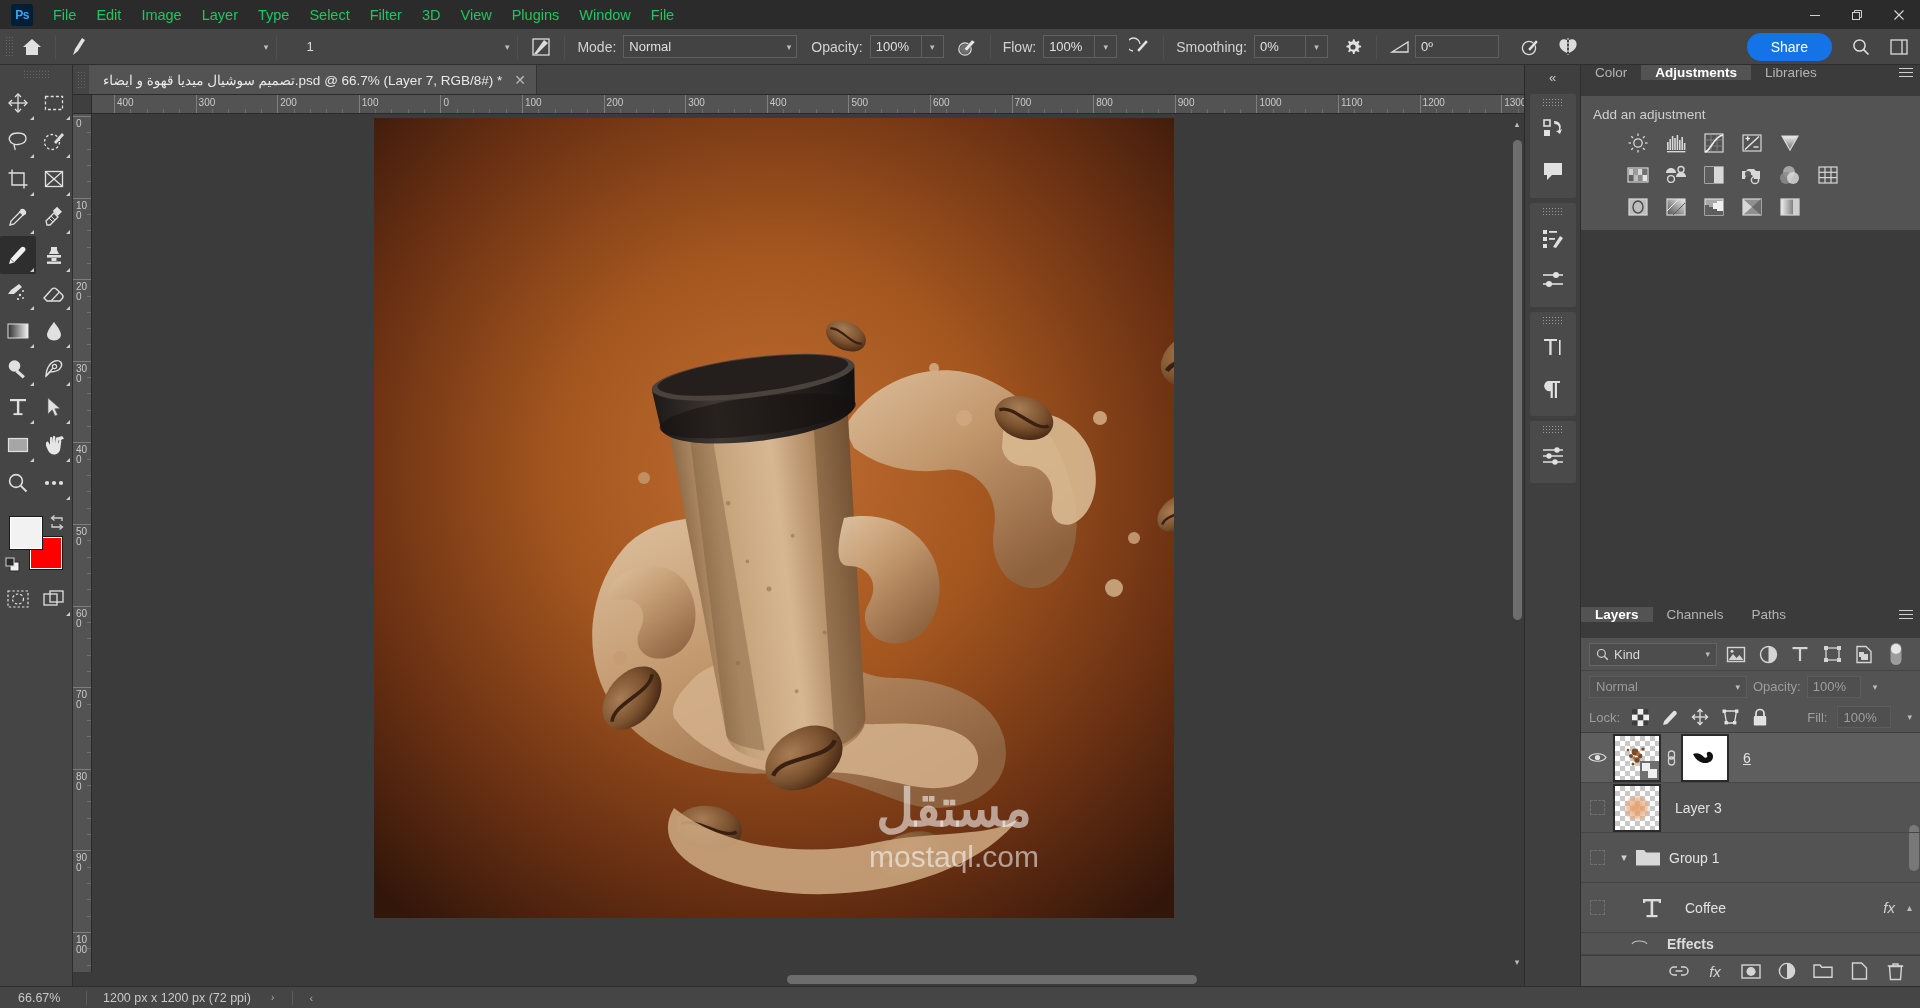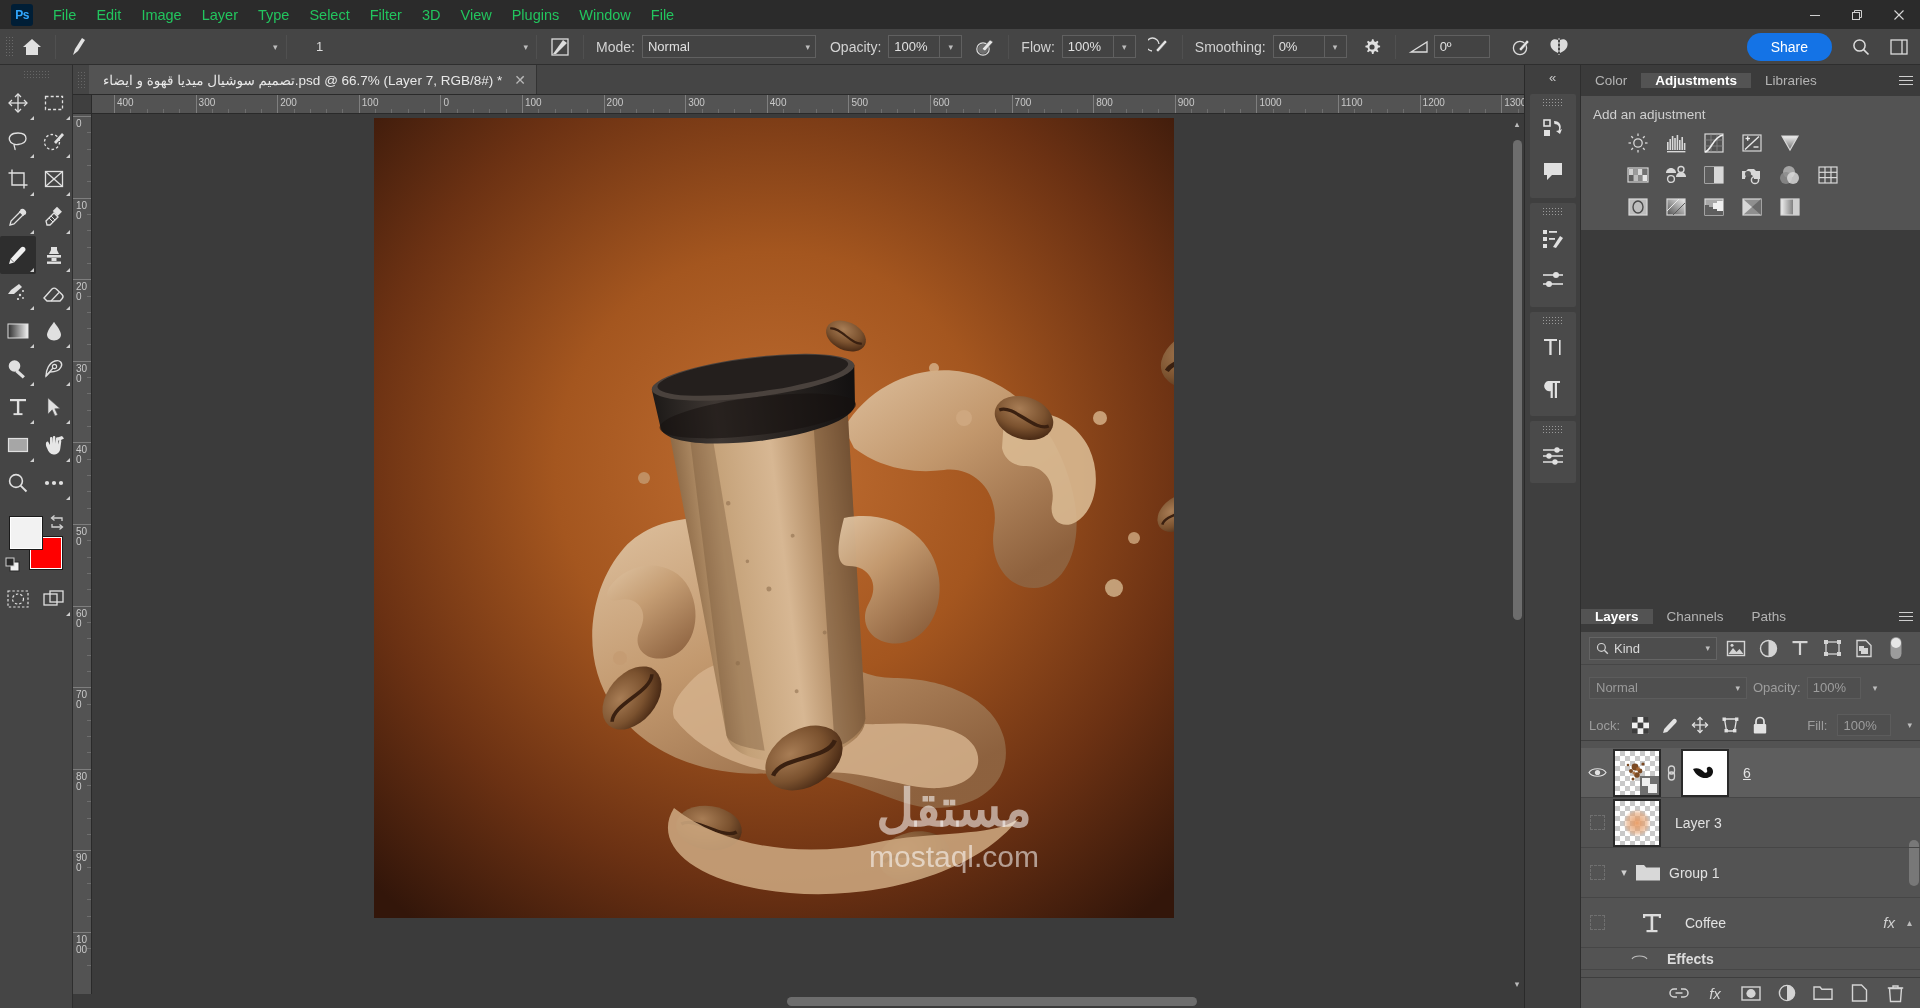--- a/index.html
+++ b/index.html
@@ -46,21 +46,21 @@
   .ob-icon { width: 30px; height: 28px; display:flex; align-items:center; justify-content:center; }
   .ob-label { margin: 0 7px 0 4px; font-size: 14px; }
   .ob-field {
     background: #434343; border: 1px solid #606060; height: 23px;
     display: flex; align-items: center; padding: 0 5px; font-size: 13px; color: #e0e0e0;
     background-image: radial-gradient(rgba(255,255,255,.05) 0.5px, transparent 0.6px);
     background-size: 2px 2px;
   }
   .ob-field.wide { width: 174px; }
   .ob-field.num { width: 52px; justify-content: flex-start; }
-  .ob-field.num2 { width: 56px; justify-content: flex-start; }
+  .ob-field.num2 { width: 84px; justify-content: flex-start; }
   .caret { margin-left: auto; font-size: 9px; color: #bdbdbd; padding-left:6px; }
   .ob-stepper { width: 22px; height: 23px; border:1px solid #606060; border-left:none;
     display:flex; align-items:center; justify-content:center; font-size:9px; color:#bbb; background:#434343;}
   .share-btn {
     background: #1473e6; color: #fff; font-size: 14px; border-radius: 15px;
     padding: 6px 24px; margin-left: auto; margin-right: 12px; font-weight: 400;
   }
   .top-right-ico { width: 34px; height: 30px; display:flex; align-items:center; justify-content:center; margin-right: 4px;}
 
   
@@ -139,38 +139,38 @@
               border-right: 1px solid #2e2e2e; }
   .rail-collapse { width: 56px; height: 24px; display:flex; align-items:center; justify-content:center;
                    font-size: 13px; color: #c8c8c8; }
   .rail-group { background: #4a4a4a; width: 46px; margin: 5px 0 0 0; border-radius: 2px;
                 display:flex; flex-direction:column; align-items:center; padding-bottom: 6px; }
   .rail-grip { width: 22px; height: 8px; margin: 4px 0 2px 0;
     background-image: radial-gradient(#9a9a9a 0.8px, transparent 0.9px); background-size: 3px 3px; }
   .rail-icon { width: 44px; height: 42px; display:flex; align-items:center; justify-content:center; }
 
   .panelcol { flex: 1 1 auto; display: flex; flex-direction: column; min-width: 0; }
-  .ptabs { height: 31px; display: flex; align-items: center; background: #3b3b3b; flex: 0 0 31px; position: relative;}
+  .ptabs { height: 31px; display: flex; align-items: flex-start; background: #3b3b3b; flex: 0 0 31px; position: relative;}
   .ptab { display: flex; align-items: center; padding: 0 14px; font-size: 13.5px; color: #b4b4b4;
           background: #3b3b3b; }
   .ptab.active { background: #535353; color: #fff; font-weight: bold; }
   .pmenu { margin-left: auto; width: 28px; display: flex; align-items: center; justify-content: center; color: #cfcfcf;
            font-size: 14px; }
   .hamburger { width: 14px; }
   .hamburger span { display:block; height:1.5px; background:#cfcfcf; margin: 2.5px 0; }
 
   .adjpanel { background: #535353; padding: 8px 0 10px 0; flex: 0 0 auto; }
   .adj-title { font-size: 13.5px; color: #d0d0d0; padding: 3px 0 8px 12px; }
   .adj-grid { display:flex; flex-direction:column; gap: 6px; padding-left: 44px; }
   .adj-row { display: flex; gap: 12px; }
   .adj-ico { width: 26px; height: 26px; display:flex; align-items:center; justify-content:center; }
 
   .gapfill { flex: 1 1 auto; background: #3b3b3b; }
 
-  .layerspanel { background: #535353; display: flex; flex-direction: column; flex: 0 0 auto; gap: 7px; }
+  .layerspanel { background: #535353; display: flex; flex-direction: column; flex: 0 0 auto; }
   .lp-row1 { display:flex; align-items:center; height: 33px; padding: 0 8px; gap: 6px;
              border-bottom: 1px solid #464646; }
   .kindbox { width: 128px; height: 23px; border: 1px solid #646464; background: #4d4d4d;
              display:flex; align-items:center; padding: 0 6px; gap: 5px; font-size: 13px; color: #d9d9d9;
              background-image: radial-gradient(rgba(255,255,255,.05) 0.5px, transparent 0.6px); background-size:2px 2px;}
   .filt-ico { width: 26px; height: 26px; display:flex; align-items:center; justify-content:center;}
   .lp-row2 { display:flex; align-items:center; height: 31px; padding: 0 8px; gap: 6px; }
   .blendbox { width: 158px; height: 22px; border: 1px solid #5c5c5c; background: #4f4f4f;
               display:flex; align-items:center; padding: 0 6px; font-size: 13px; color: #9a9a9a;}
   .lbl-dim { font-size: 13px; color: #9d9d9d; }
@@ -1471,14 +1471,22 @@
                 <line x1="0.8" y1="4" x2="16.2" y2="4" stroke="#d4d4d4" stroke-width="1.5"></line>
                 <path d="M6 4 v-2 h5 v2" fill="none" stroke="#d4d4d4" stroke-width="1.4"></path>
                 </svg>
             </div>
           </div>
         </div>
       </div>
     </div>
   </div>
 
+  <div class="statusbar">
+    <div class="sb-zoom">66.67%</div>
+    <div class="sb-sep"></div>
+    <div class="sb-info">1200 px x 1200 px (72 ppi)</div>
+    <div class="sb-caret">›</div>
+    <div class="sb-sep" style="margin-left:18px"></div>
+    <div style="padding-left:16px;font-size:11px;color:#aaa;">‹</div>
+  </div>
 
 </div>
 
 </body></html>

